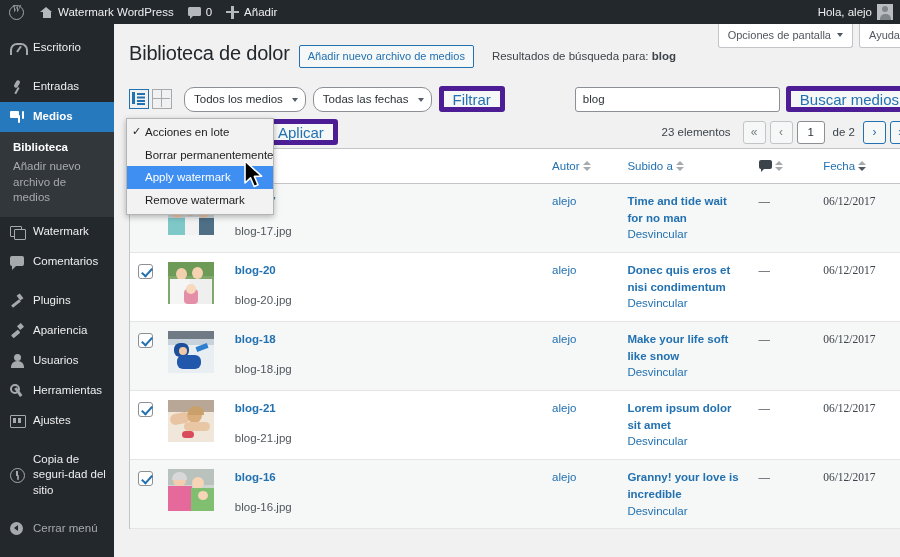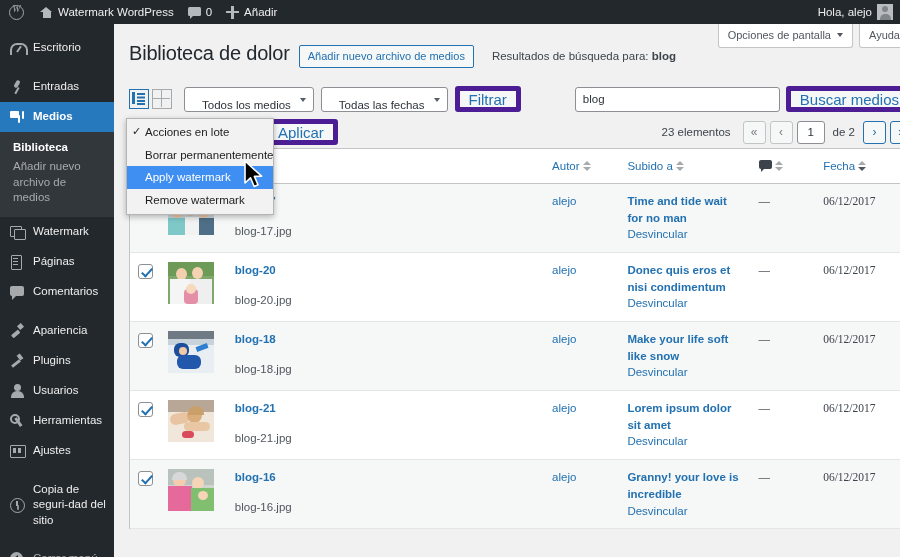--- a/index.html
+++ b/index.html
@@ -210,25 +210,25 @@
   .vs-grid { border: 1.6px solid #a7aaad; }
   .vs-grid::before {
     content: ""; position: absolute; left: 7.5px; top: 0; width: 1.6px; height: 17px; background: #a7aaad;
   }
   .vs-grid::after {
     content: ""; position: absolute; left: 0; top: 7.5px; width: 17px; height: 1.6px; background: #a7aaad;
   }
 
   .sel {
     position: relative;
-    border: 1px solid #8c8f94; border-radius: 3px;
+    border: 1px solid #8c8f94; border-radius: 10px;
     background: #fff; color: #2c3338;
     font-size: 11.5px; height: 25px;
-    padding: 0 22px 0 17px;
-    display: inline-flex; align-items: flex-end;
+    padding: 0 22px 0 9px;
+    display: inline-flex; align-items: center;
     margin-right: 7px;
   }
   .sel .caret-down {
     position: absolute; right: 7px; top: 10px;
     border-top-color: #555d66;
   }
   .btn-secondary {
     border: 5px solid #4c1d95; border-radius: 3px;
     background: #f6f7f7; color: #2271b1;
     font-size: 15px; height: 25px; padding: 8px 9px;
@@ -440,36 +440,32 @@
     <div style="padding:3px 9px;font-size:11.5px;color:#a7aaad;line-height:1.35;">
       <span>Añadir nuevo archivo de medios</span>
     </div>
   </div>
 
   <div class="menu-item">
     <span class="mi-icon ic-watermark"></span>
     <span class="mi-label">Watermark</span>
   </div>
   <div class="menu-item">
-    <span class="mi-icon ic-pages"></span>
-    <span class="mi-label">Páginas</span>
-  </div>
-  <div class="menu-item">
     <span class="mi-icon ic-comments"></span>
     <span class="mi-label">Comentarios</span>
   </div>
   <div class="menu-sep"></div>
 
   <div class="menu-item">
+    <span class="mi-icon ic-plugins"></span>
+    <span class="mi-label">Plugins</span>
+  </div>
+  <div class="menu-item">
     <span class="mi-icon ic-appearance"></span>
     <span class="mi-label">Apariencia</span>
-  </div>
-  <div class="menu-item">
-    <span class="mi-icon ic-plugins"></span>
-    <span class="mi-label">Plugins</span>
   </div>
   <div class="menu-item">
     <span class="mi-icon ic-users"></span>
     <span class="mi-label">Usuarios</span>
   </div>
   <div class="menu-item">
     <span class="mi-icon ic-tools"></span>
     <span class="mi-label">Herramientas</span>
   </div>
   <div class="menu-item">

